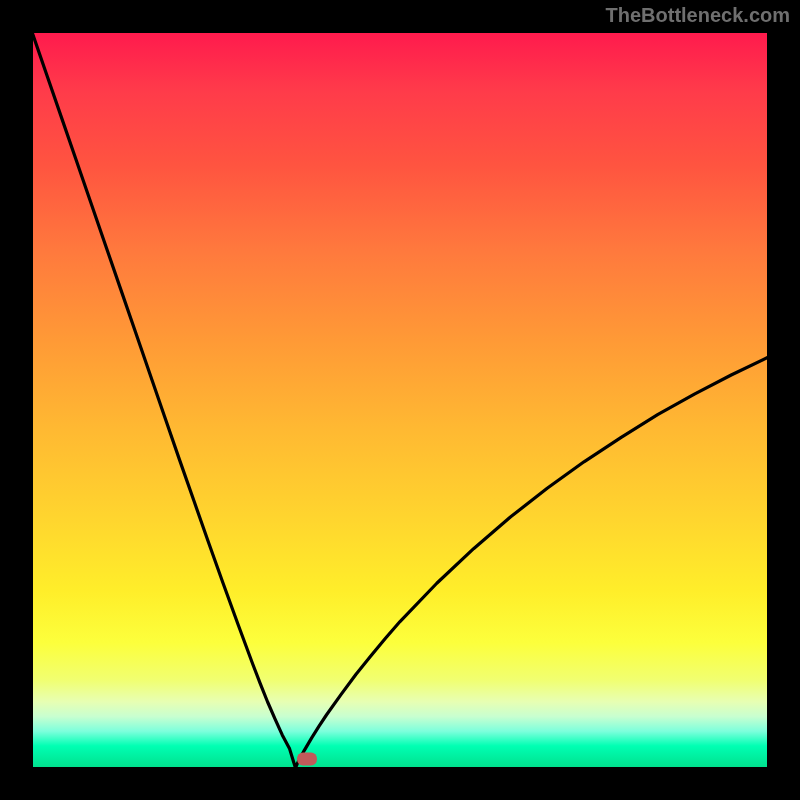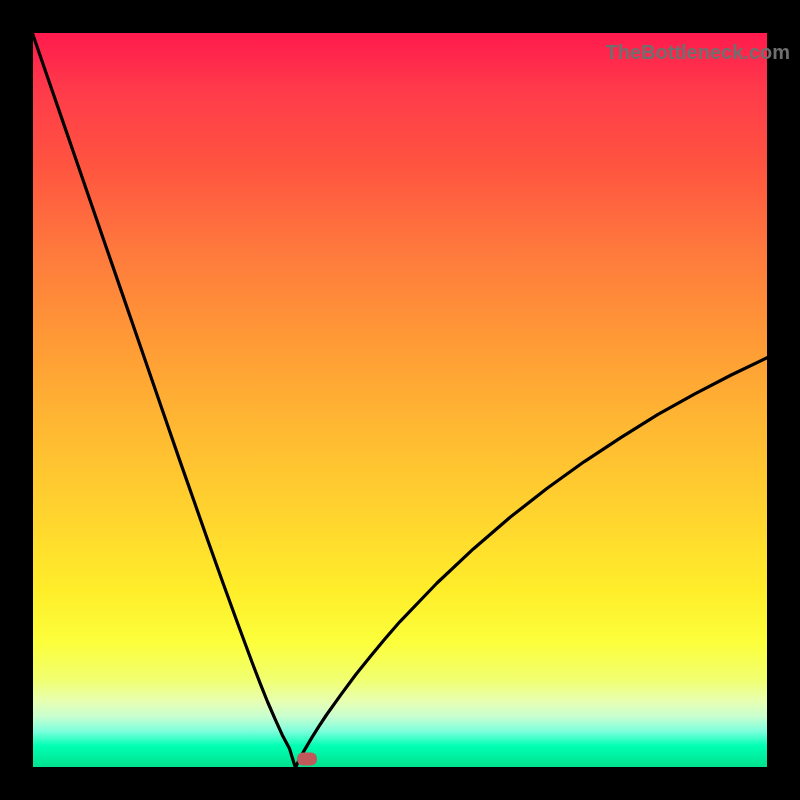--- a/index.html
+++ b/index.html
@@ -75,21 +75,20 @@
   }
 
   .watermark {
     position: absolute;
     top: 4px;
     right: 10px;
     font-size: 20px;
     font-weight: 600;
     color: #6f6f6f;
     font-family: Arial, Helvetica, sans-serif;
-    margin-top: 37px;
   }
 </style>
 </head>
 <body>
 
 <div class="frame">
 
   <div class="plot-bg"></div>
 
   <svg class="curve" viewBox="0 0 736 736" preserveAspectRatio="none">

